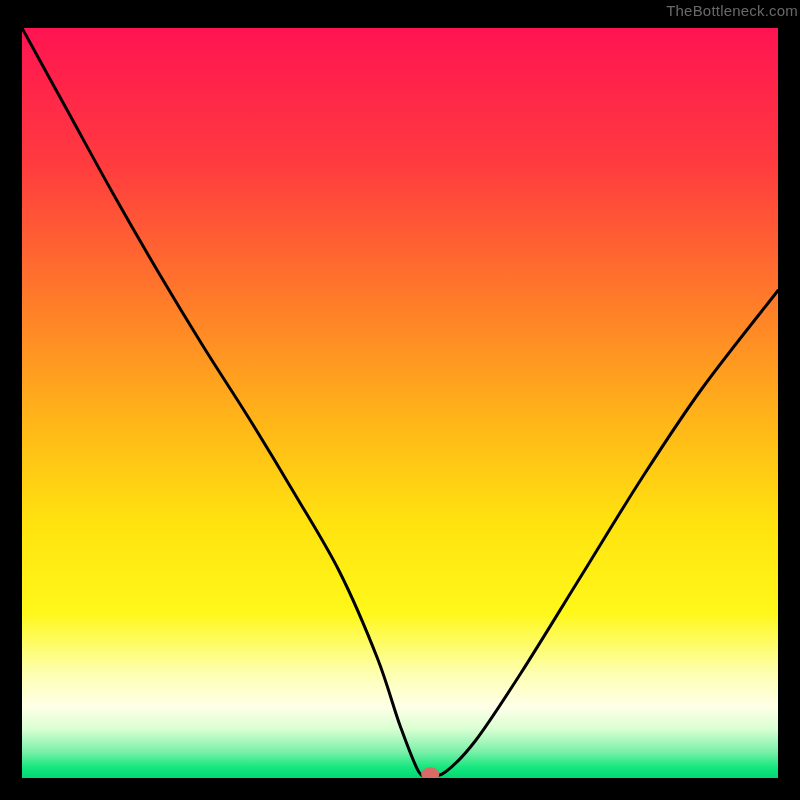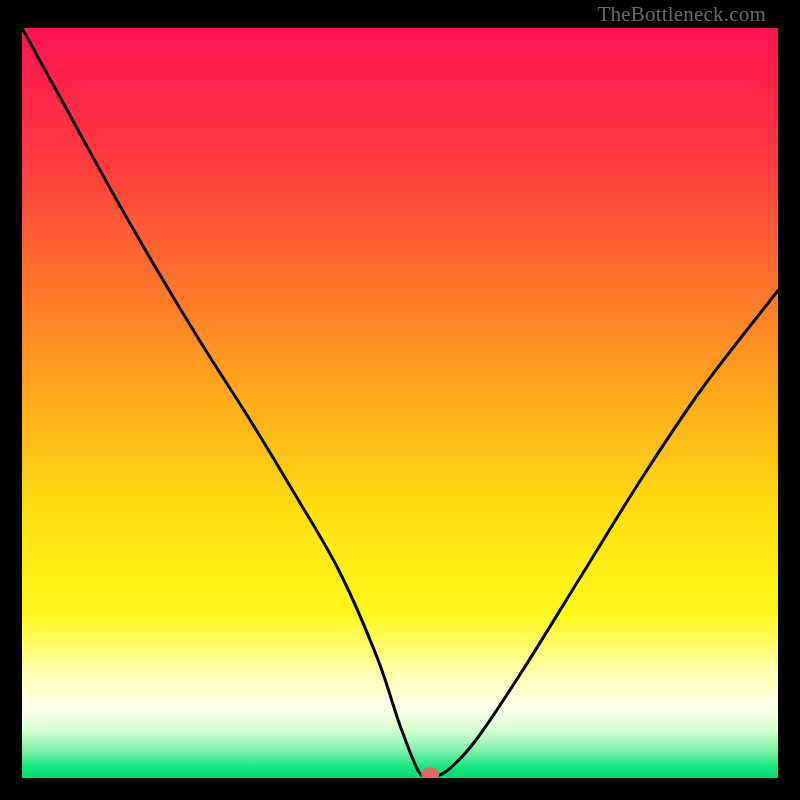--- a/index.html
+++ b/index.html
@@ -13,27 +13,26 @@
   }
   .frame {
     position: relative;
     width: 800px;
     height: 800px;
     background: #000;
   }
   .watermark {
     position: absolute;
     top: 2px;
-    right: 34px;
+    right: 2px;
     color: #696969;
-    font-size: 21px;
+    font-size: 15px;
     font-weight: 500;
     letter-spacing: 0.2px;
     z-index: 10;
-    font-family: Liberation Serif, serif;
   }
   .plot-wrap {
     position: absolute;
     left: 22px;
     top: 28px;
     width: 756px;
     height: 750px;
   }
   svg { display: block; }
 </style>

